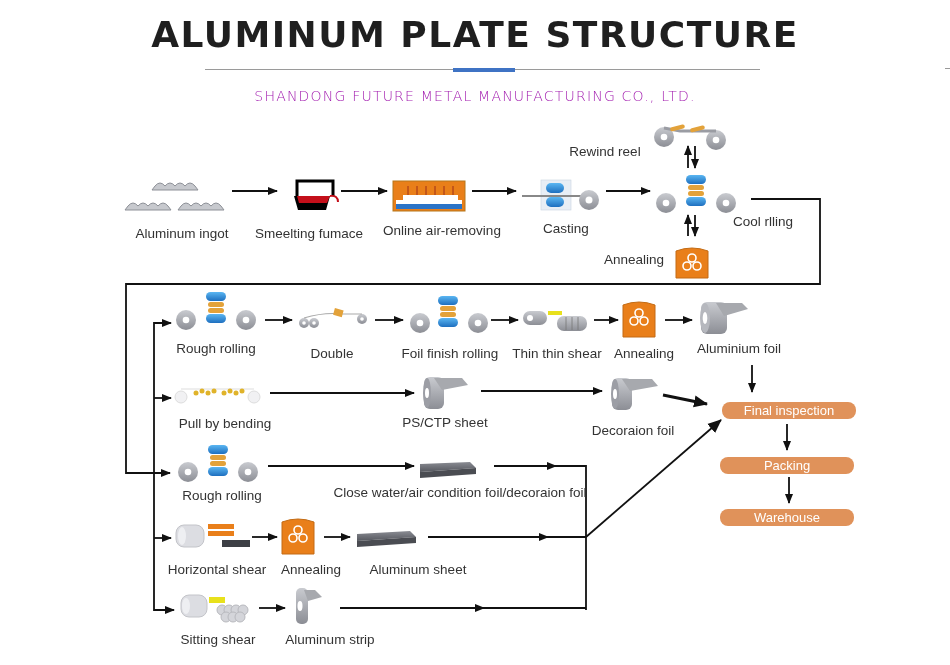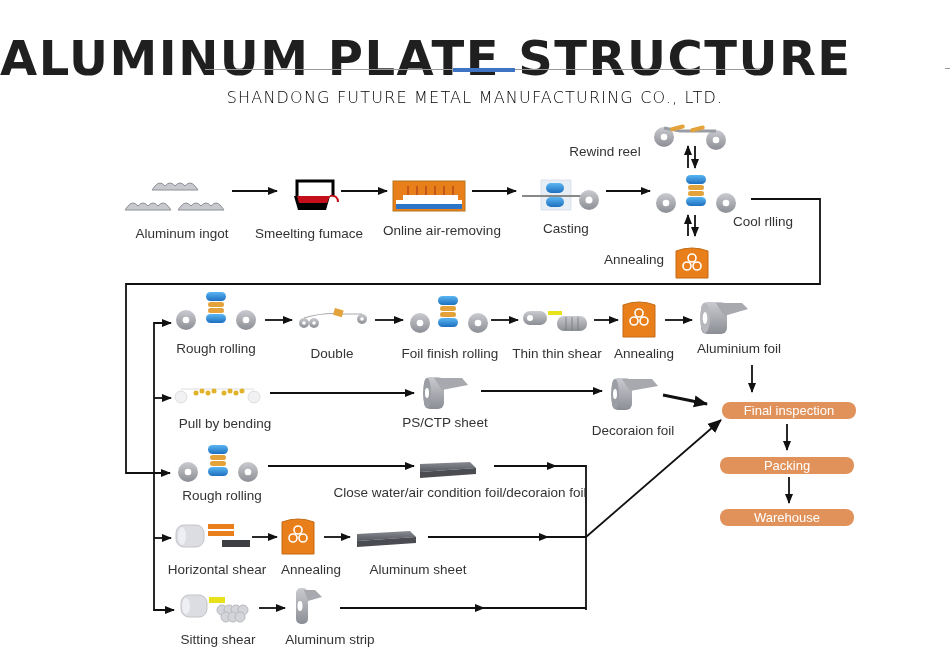--- a/index.html
+++ b/index.html
@@ -1,20 +1,20 @@
 <!DOCTYPE html>
 <html><head>
 <meta charset="utf-8">
 <style>
   html, body { margin:0; padding:0; background:#ffffff; }
   body { width:950px; height:665px; position:relative; overflow:hidden; font-family:"Liberation Sans", sans-serif; }
-  .title { position:absolute; left:0; width:950px; top:30px; font-family:"DejaVu Sans", sans-serif; font-weight:bold; font-size:48px; letter-spacing:1.5px; color:#1f1f1f; }
+  .title { position:absolute; left:0; width:950px; top:14px; text-align:center; font-family:"DejaVu Sans", sans-serif; font-weight:bold; font-size:36px; letter-spacing:1.5px; color:#1f1f1f; }
   .rule { position:absolute; left:205px; width:555px; top:69px; height:1px; background:#9a9a9a; }
   .rule-accent { position:absolute; left:453px; width:62px; top:68px; height:4px; background:#3f73c4; }
-  .subtitle { position:absolute; left:0; width:950px; top:88px; text-align:center; font-family:"DejaVu Sans", sans-serif; font-size:16px; letter-spacing:1.2px; color:#000000; font-weight:300; }
+  .subtitle { position:absolute; left:0; width:950px; top:88px; text-align:center; font-family:"DejaVu Sans", sans-serif; font-size:14px; letter-spacing:1.2px; color:#a21caf; font-weight:300; }
   .dot { position:absolute; left:945px; top:68px; width:5px; height:1px; background:#999; }
   svg#flow { position:absolute; left:0; top:0; }
   .lbl { font-family:"Liberation Sans", sans-serif; font-size:13.5px; fill:#333; }
   .box-lbl { font-family:"Liberation Sans", sans-serif; font-size:13px; fill:#ffffff; }
 </style>
 </head>
 <body>
 
 <div class="title">ALUMINUM PLATE STRUCTURE</div>
 <div class="rule"></div>

